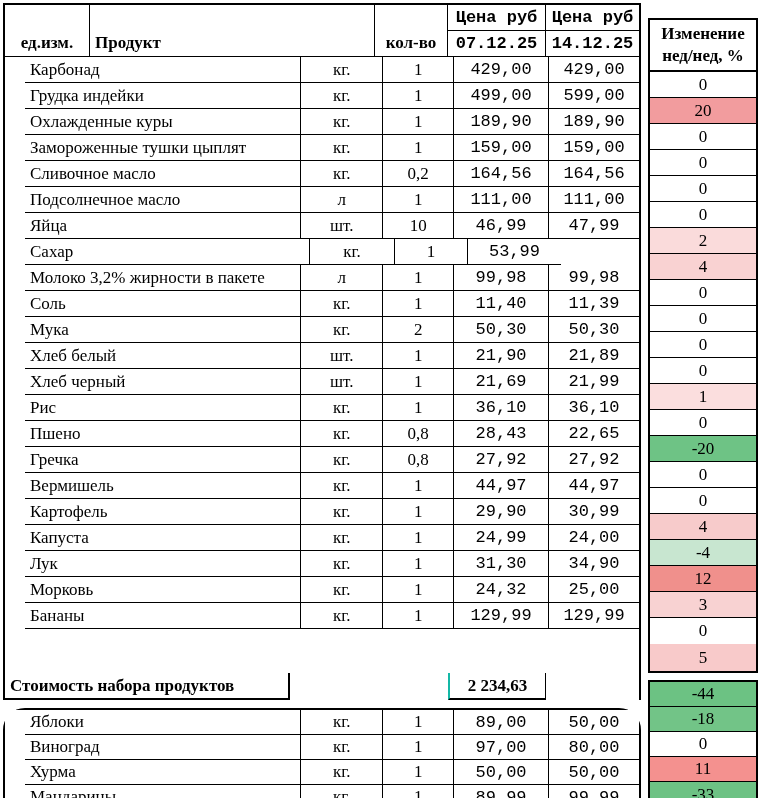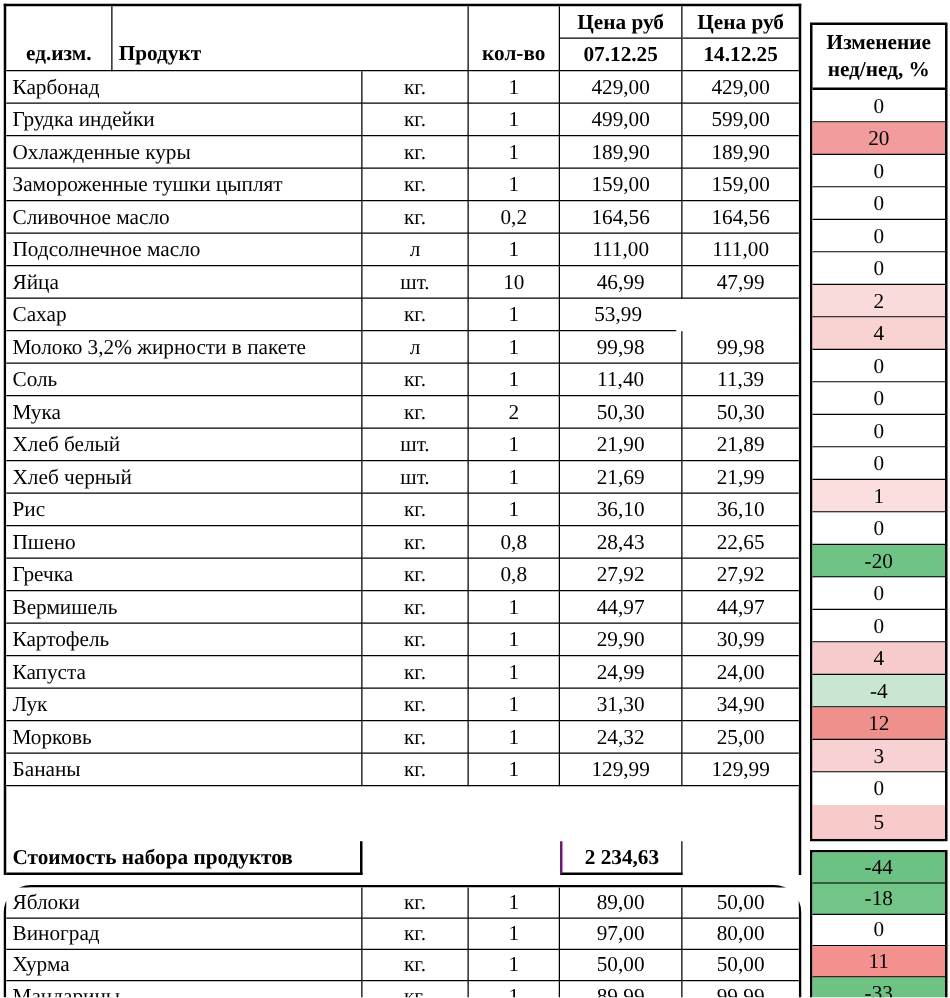--- a/index.html
+++ b/index.html
@@ -29,42 +29,42 @@
   }
   .hcell.h-product { padding: 0 0 3px 5px; }
   .hcell.h-center { align-items: center; padding-bottom: 3px; }
   .h-price { padding: 0; justify-content: flex-start; }
   .ph-top { height: 26px; border-bottom: 1px solid #000; display: flex; align-items: center; justify-content: center; }
   .ph-bot { height: 25px; display: flex; align-items: center; justify-content: center; }
 
   .c-product { width: 285px; }
   .c-unit    { width: 85px; }
   .c-qty     { width: 73px; }
-  .c-price   { width: 98px; }
+  .c-price   { width: 98px; font-family: Liberation Mono, monospace; }
   .c-last    { width: 93px; border-right: none !important; }
 
-  .row { display: flex; height: 26px; background: #fff; }
+  .row { display: flex; height: 26px; background: #fff; padding-left: 20px; }
   #table2 .row { height: 25px; }
   .cell {
     border-right: 1px solid #000; border-bottom: 1px solid #000;
     display: flex; align-items: center; justify-content: center;
     overflow: hidden; white-space: nowrap;
   }
   .cell.c-product { justify-content: flex-start; padding-left: 5px; }
   #table2 .row:last-child .cell { border-bottom: none; }
 
   
   .total-row { display: flex; height: 27px; font-weight: bold; margin-top: 44px; }
   .t-product {
     width: 285px; border-right: 2px solid #000; border-bottom: 2px solid #000;
     display: flex; align-items: center; padding-left: 5px; white-space: nowrap;
   }
   .t-blank { width: 158px; }
   .t-price1 {
-    width: 98px; border-left: 2px solid #701a75; border-right: 1px solid #000;
+    width: 98px; border-left: 2px solid #14b8a6; border-right: 1px solid #000;
     border-bottom: 2px solid #000;
     display: flex; align-items: center; justify-content: center;
   }
   .t-price2 {
     width: 93px; border-bottom: 2px solid #000;
     display: flex; align-items: center; justify-content: center;
   }
 
   
   .chg-block {

